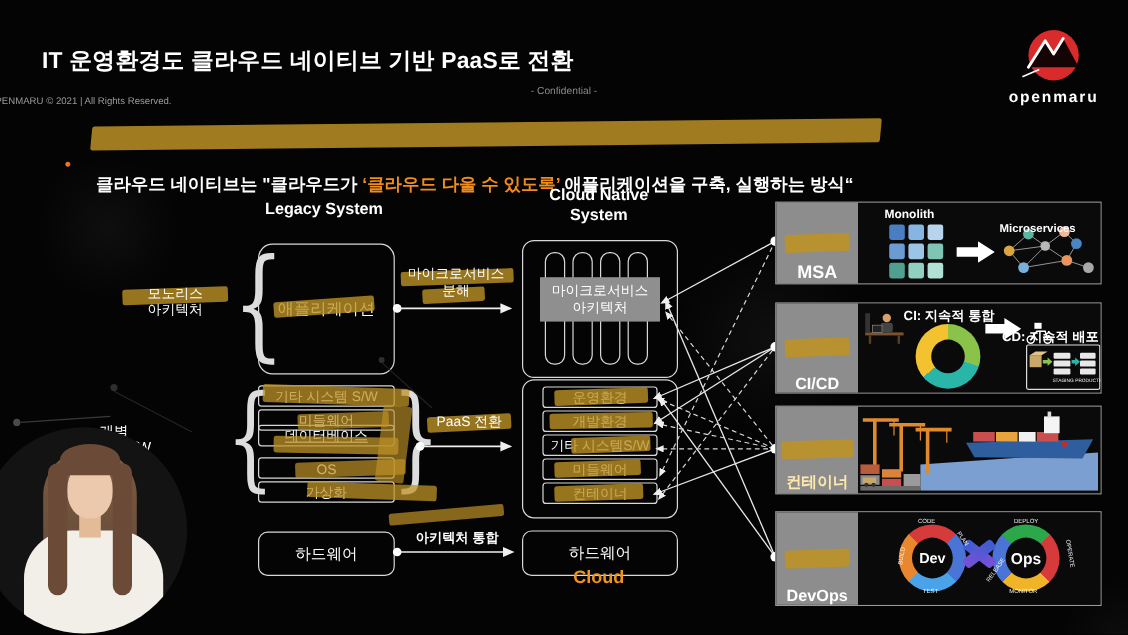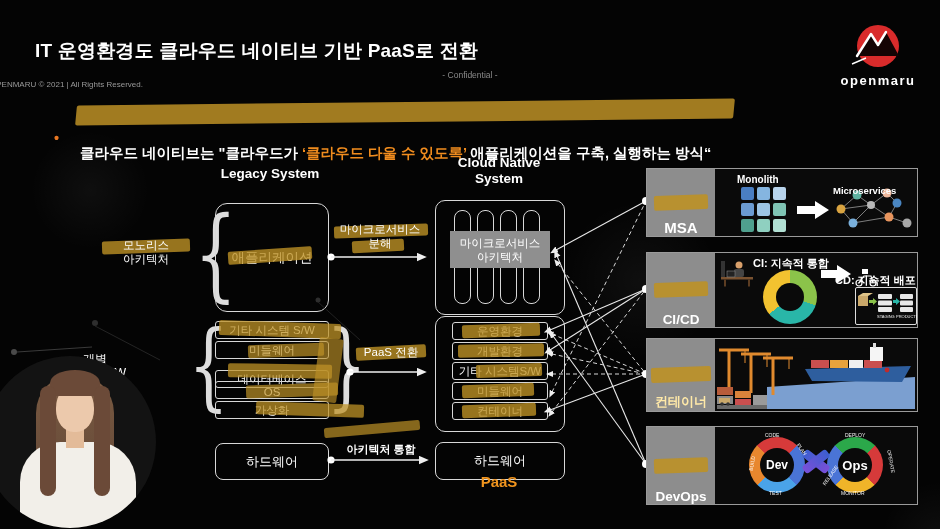--- a/index.html
+++ b/index.html
@@ -96,21 +96,21 @@
     <span>시스템 S/W</span>
   </div>
 
   <div class="brace" style="left:180px;top:312px;font-size:90px;line-height:106px;transform:scale(.7,1.05);">{</div>
   <div class="box sbox" style="left:215px;top:321px;width:112px;height:16px;">
       <span class="txt">기타 시스템 S/W</span>
     </div>
   <div class="box sbox" style="left:215px;top:341px;width:112px;height:16px;">
       <span class="txt">미들웨어</span>
     </div>
-  <div class="box sbox" style="left:215px;top:370px;width:112px;height:16px;">
+  <div class="box sbox" style="left:215px;top:354px;width:112px;height:16px;text-decoration:underline;">
       <span class="txt">데이터베이스</span>
     </div>
   <div class="box sbox" style="left:215px;top:401px;width:112px;height:16px;">
       <span class="txt">가상화</span>
     </div>
   <div class="box sbox" style="left:215px;top:381px;width:112px;height:16px;">
       <span class="txt">OS</span>
     </div>
   <div class="brace" style="left:318px;top:312px;font-size:90px;line-height:106px;transform:scale(.7,1.05);">}</div>
 
@@ -139,21 +139,21 @@
       <span class="txt">미들웨어</span>
     </div>
   <div class="box sbox" style="left:452px;top:402px;width:94px;height:16px;">
       <span class="txt">컨테이너</span>
     </div>
   <div class="hl" style="left:462px;top:324px;width:78px;height:13px;"></div>
   <div class="hl" style="left:458px;top:344px;width:86px;height:13px;transform:rotate(-1deg);"></div>
   <div class="hl" style="left:476px;top:364px;width:66px;height:13px;"></div>
   <div class="hl" style="left:462px;top:384px;width:72px;height:13px;transform:rotate(-2deg);"></div>
   <div class="hl" style="left:462px;top:404px;width:74px;height:13px;"></div>
-  <div class="abs txt" style="left:435px;top:412px;width:128px;text-align:center;color:#f0941e;font-weight:bold;font-size:15px;">PaaS</div>
+  <div class="abs txt" style="left:435px;top:412px;width:128px;text-align:center;color:#f0941e;font-weight:bold;font-size:15px;">Cloud</div>
 
   <div class="box" style="left:215px;top:443px;width:112px;height:35px;border-radius:8px;font-size:13px;">
     <span class="txt">하드웨어</span>
   </div>
   <div class="box" style="left:435px;top:442px;width:128px;height:36px;border-radius:8px;font-size:13px;">
     <span class="txt">하드웨어</span>
   </div>
   <div class="small-lbl" style="left:336px;top:442px;width:90px;font-size:11px;font-weight:bold;">아키텍처 통합</div>
 
   <svg class="abs" style="left:0;top:0;z-index:5;pointer-events:none;" width="940" height="529" viewBox="0 0 940 529">

